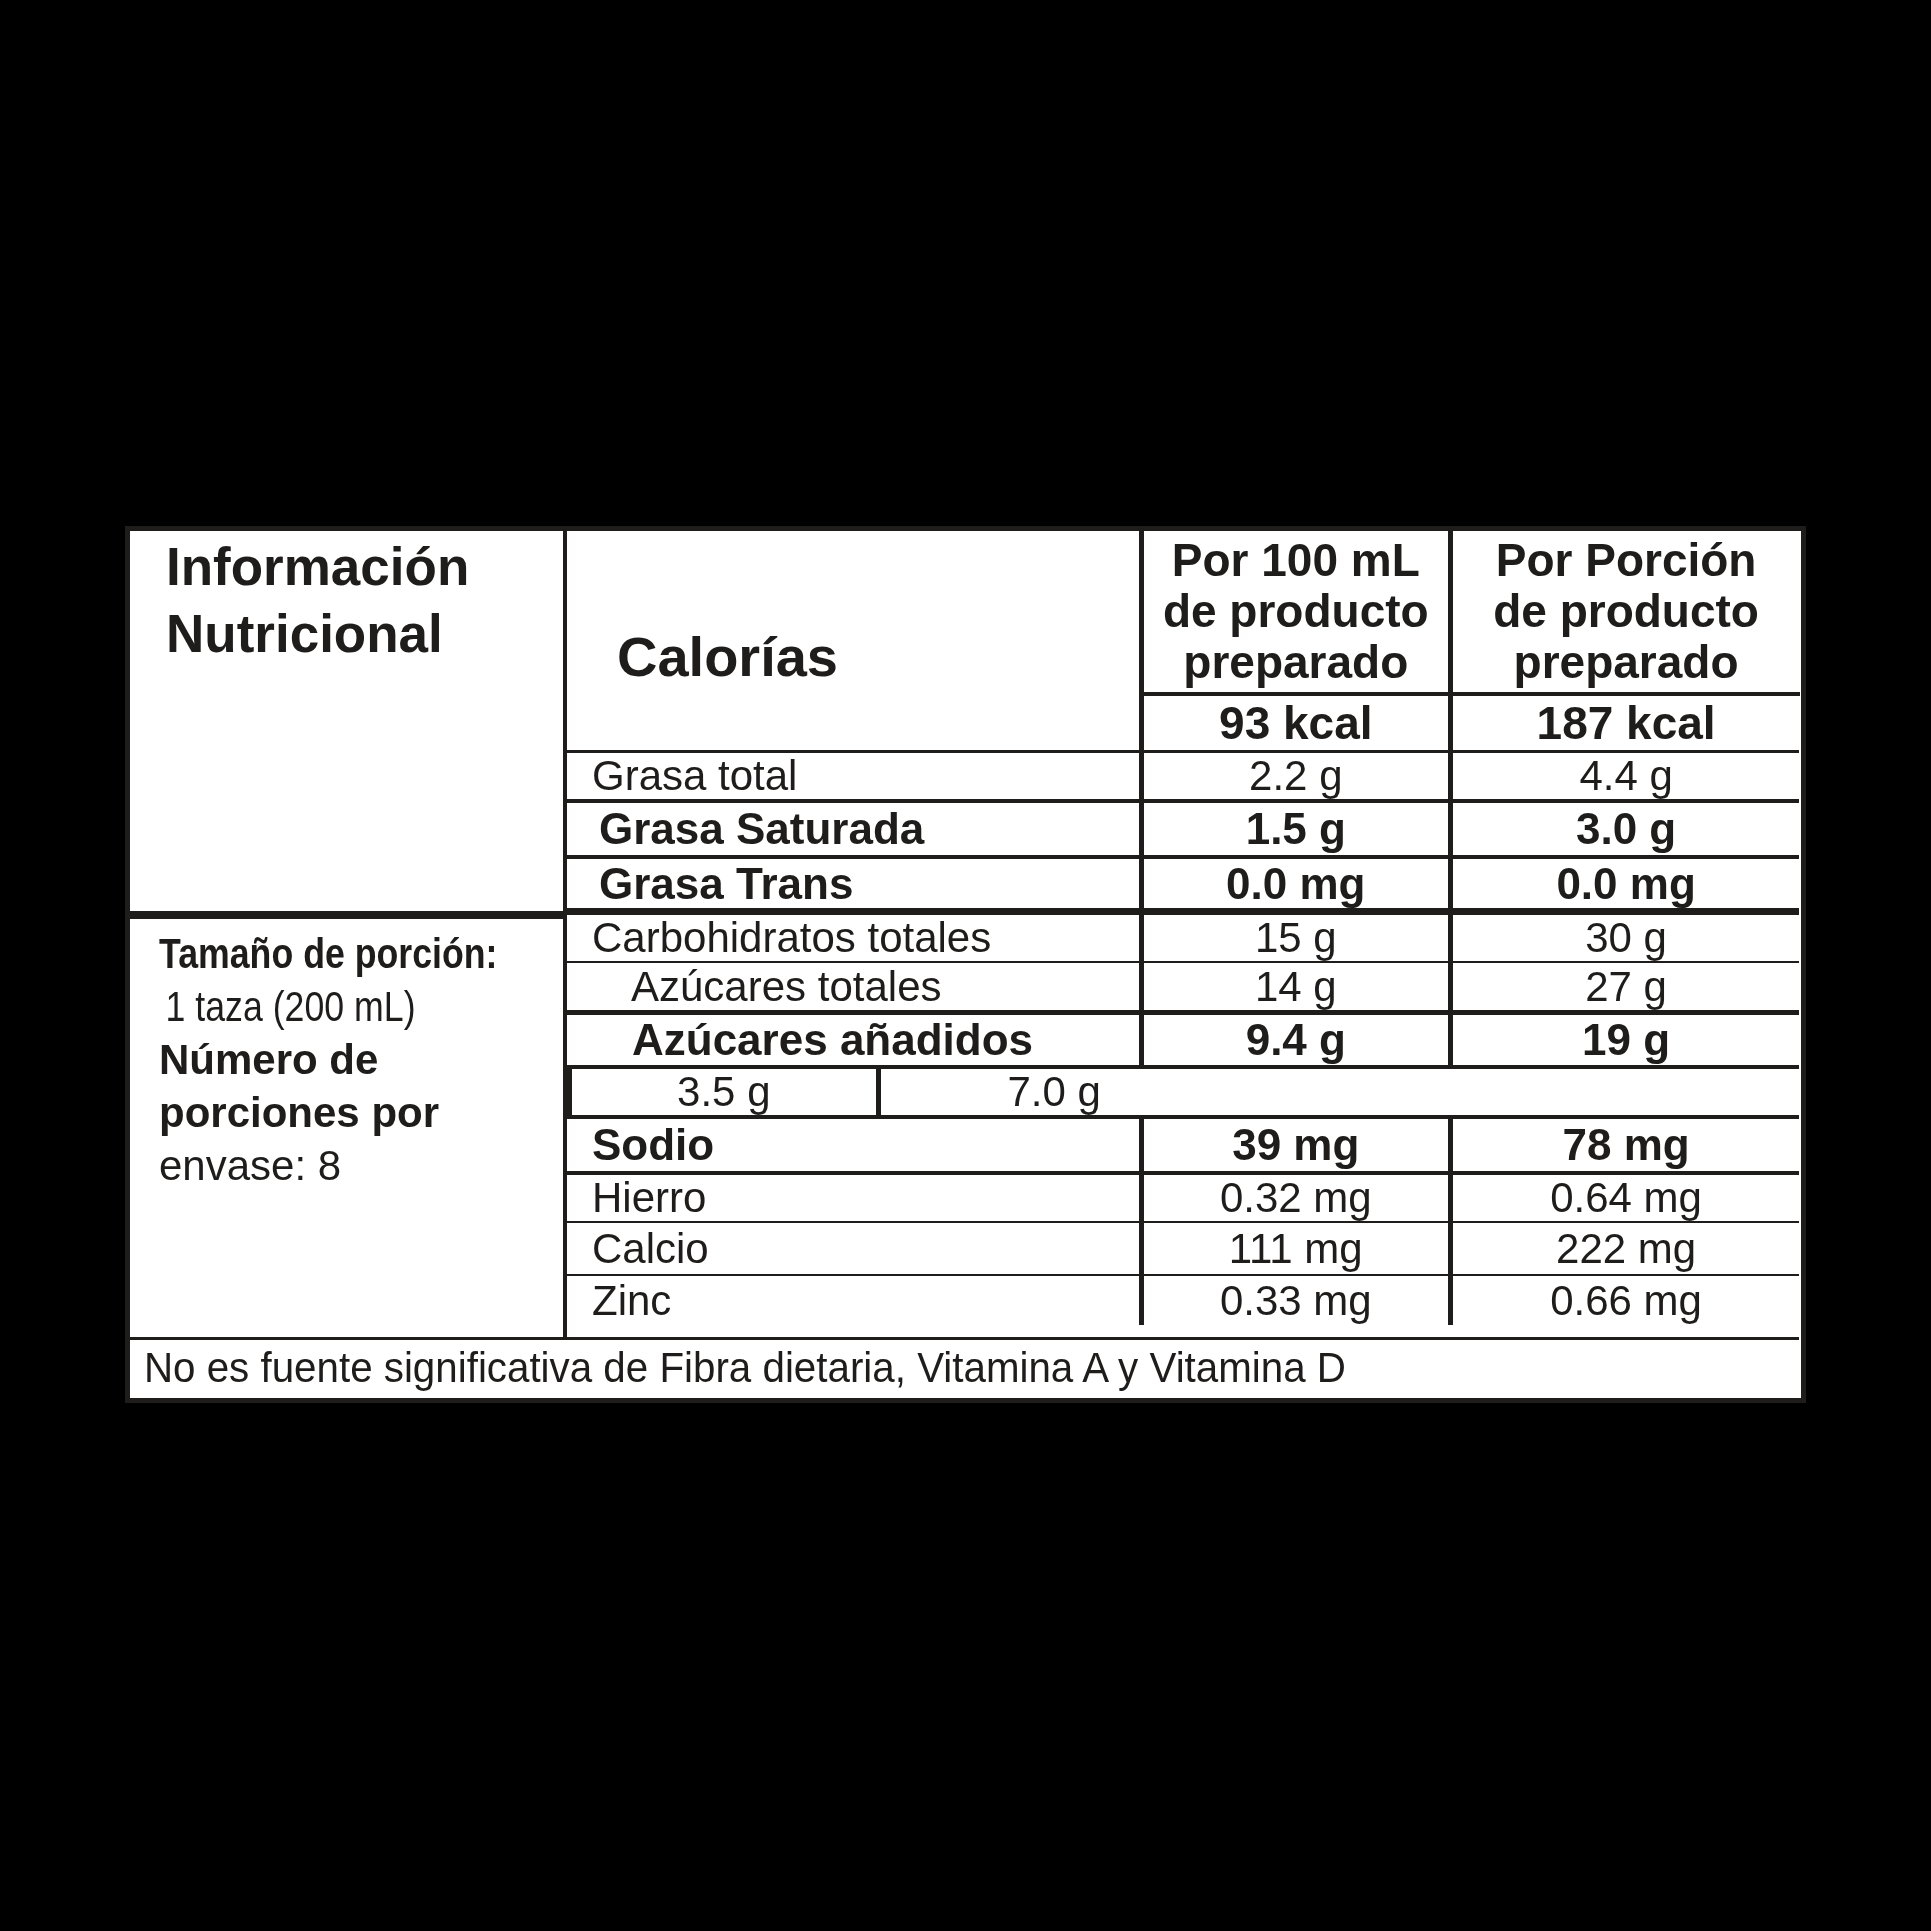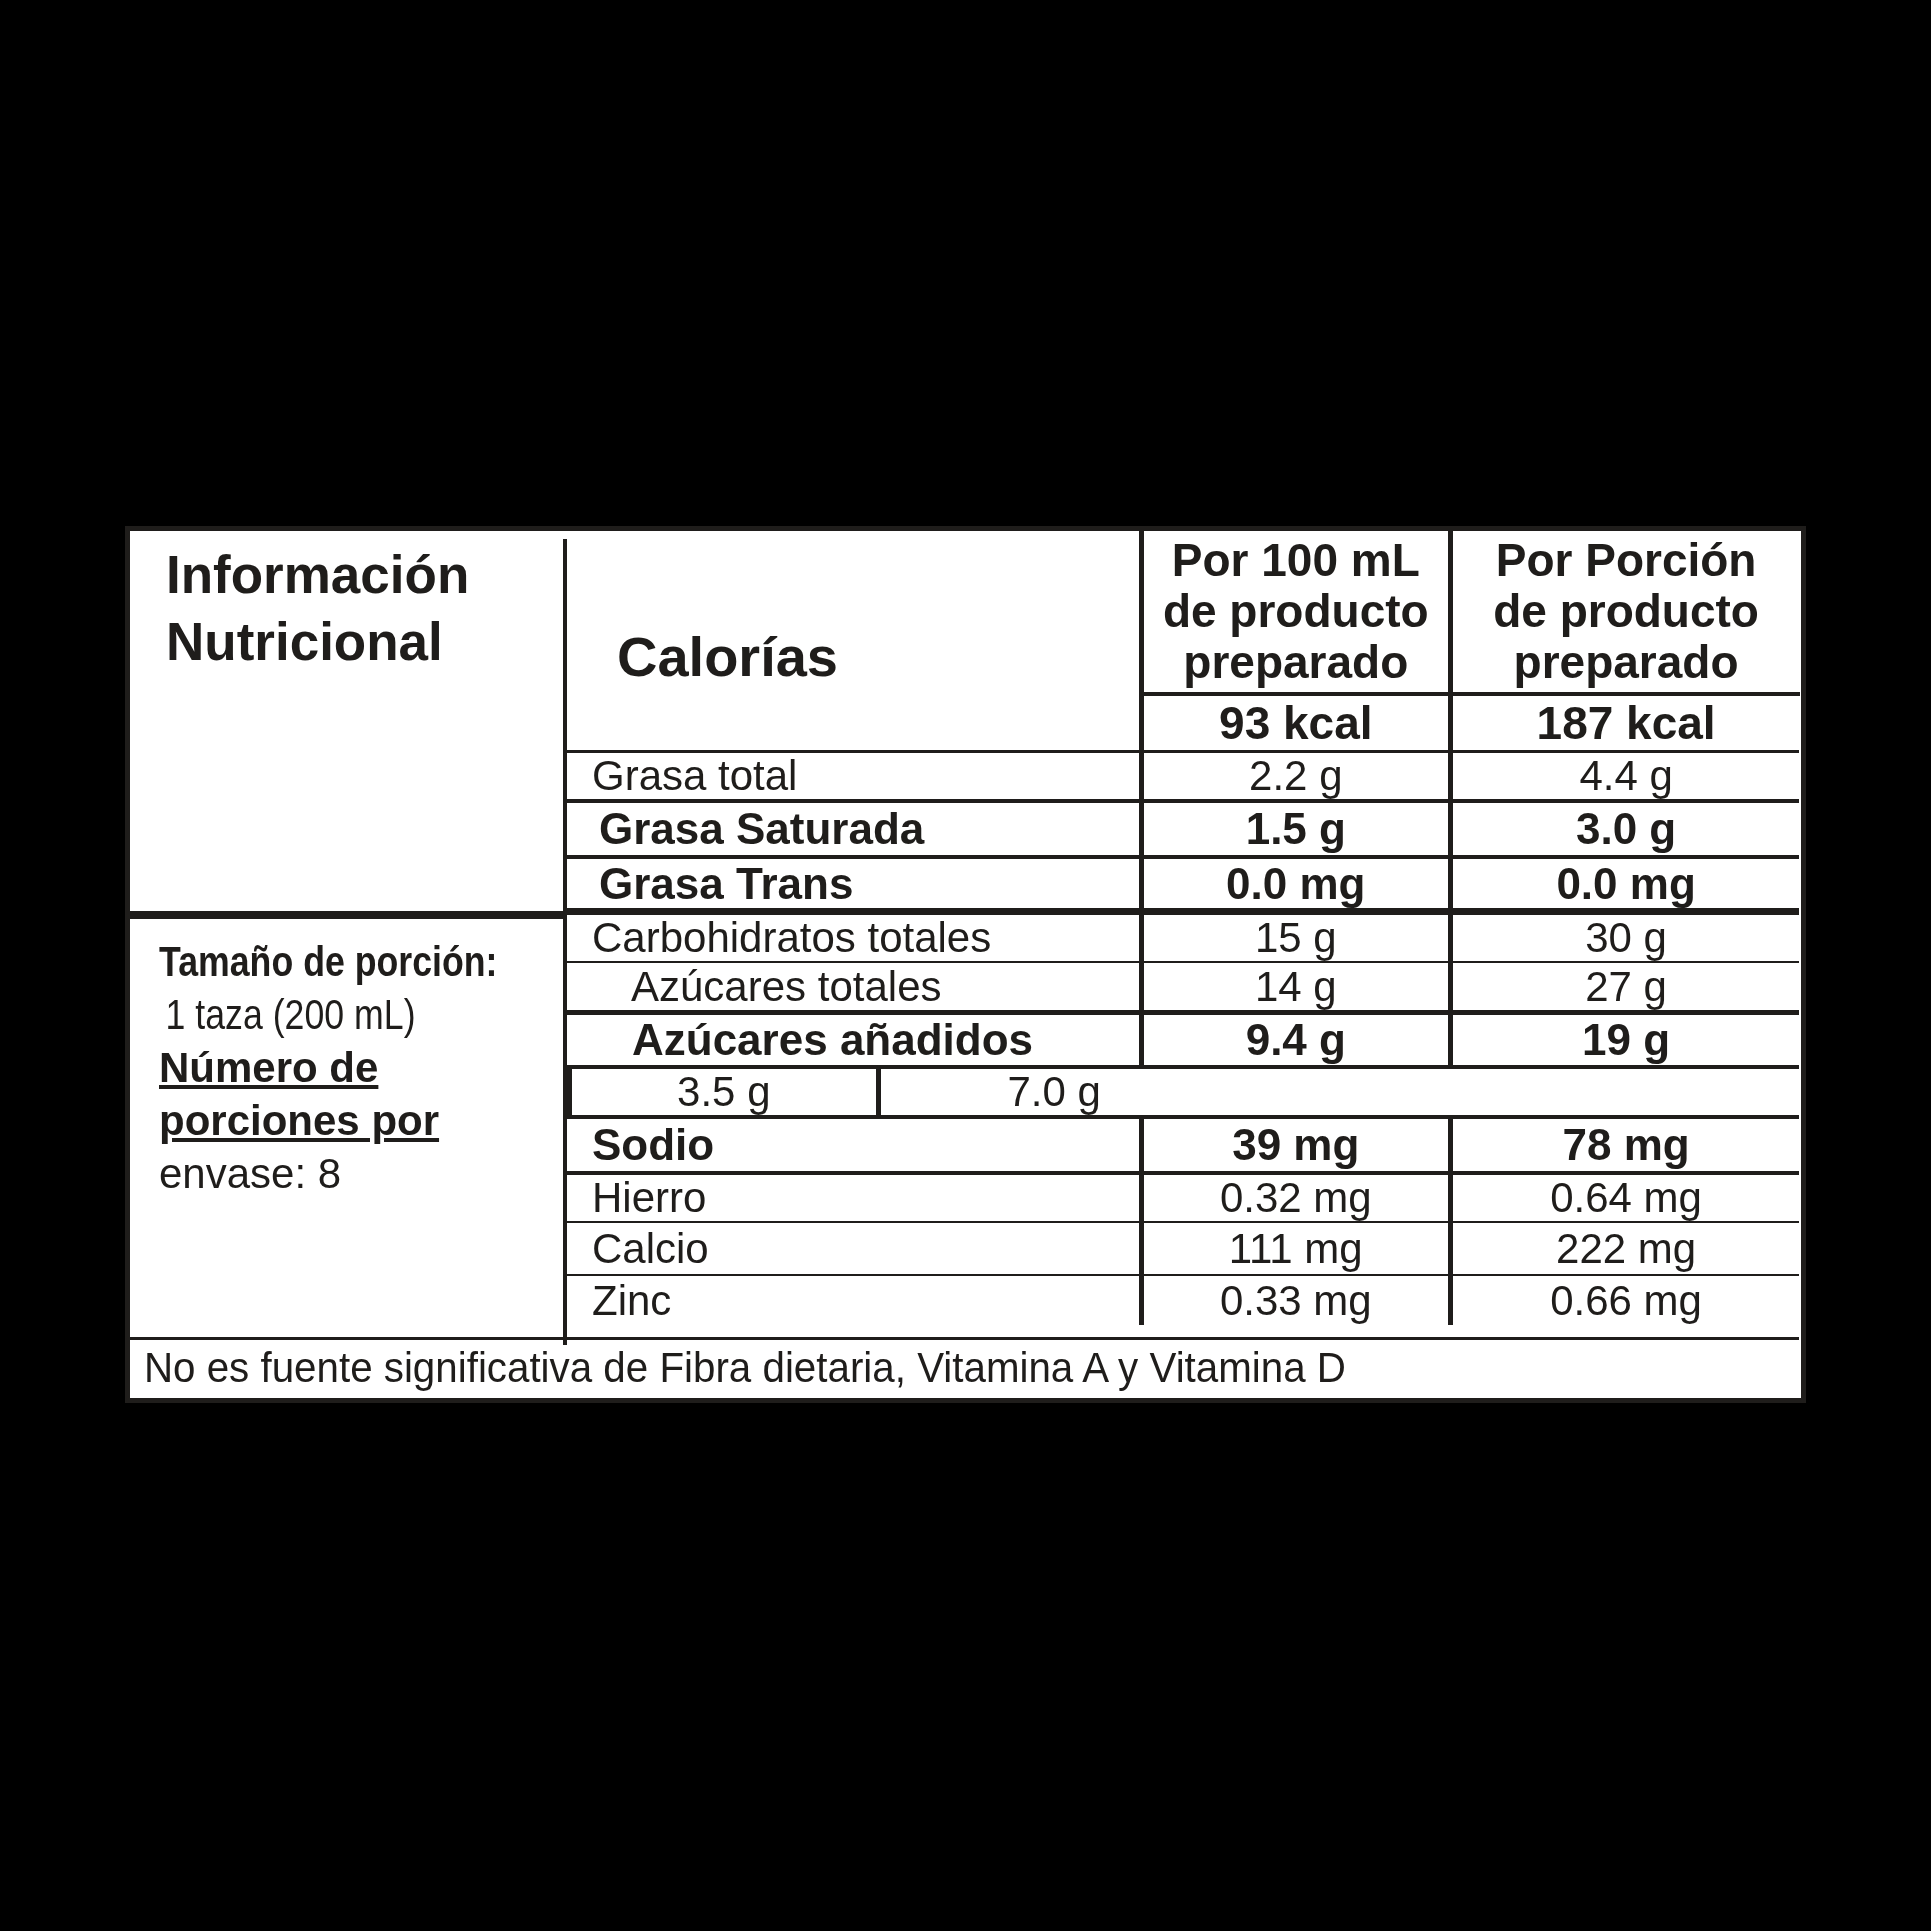--- a/index.html
+++ b/index.html
@@ -3,26 +3,26 @@
 <meta charset="utf-8">
 <style>
   html,body{margin:0;padding:0;background:#000;}
   .page{position:relative;width:1931px;height:1931px;background:#000;overflow:hidden;
         font-family:"Liberation Sans",sans-serif;color:#1f1d1b;}
   .nutri{position:absolute;left:125px;top:526px;width:1681px;height:877px;
          background:#fff;border:5.8px solid #1f1d1b;box-sizing:border-box;}
   .inner{position:relative;width:1669px;height:865px;}
 
   
-  .col1{position:absolute;left:0;top:8px;width:433px;height:806px;border-right:4.8px solid #1f1d1b;}
+  .col1{position:absolute;left:0;top:0;width:433px;height:806px;border-right:4.8px solid #1f1d1b;}
   .title{margin:1.9px 0 0 36px;font-size:53px;font-weight:bold;line-height:67px;}
   .serving{position:absolute;left:29px;top:396px;font-size:42px;line-height:53px;white-space:nowrap;}
   .sv-bc{font-weight:bold;transform:scaleX(.85);transform-origin:0 50%;}
   .sv-c{transform:scaleX(.85);transform-origin:0 50%;padding-left:7.7px;}
-  .sv-b{font-weight:bold;font-size:42px;text-decoration:underline;}
+  .sv-b{font-weight:bold;font-size:42px;}
   .col1-thick{position:absolute;left:0;top:380px;width:437px;height:7.7px;background:#1f1d1b;}
 
   
   .main{position:absolute;left:437px;top:0;width:1232px;}
   .vl{width:4.8px;background:#1f1d1b;flex:none;align-self:stretch;}
   .hdr{display:flex;height:219px;}
   .cal-cell{width:572px;position:relative;flex:none;}
   .cal{position:absolute;left:50px;top:93px;font-size:56px;font-weight:bold;}
   .hdr-right{width:656px;display:flex;flex-direction:column;flex:none;}
   .hdr-cols{display:flex;height:161px;}

